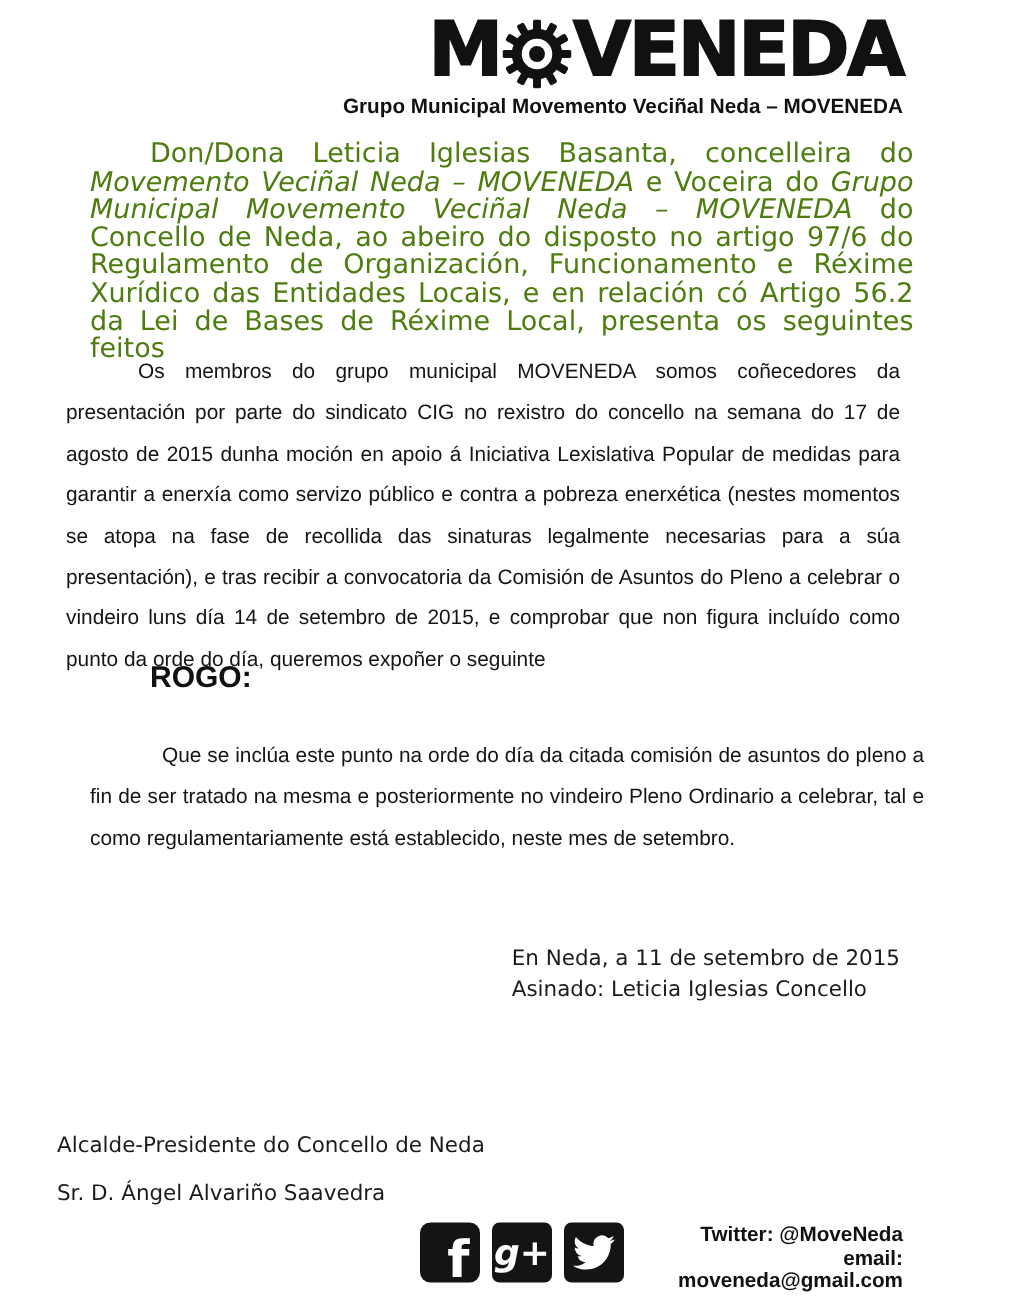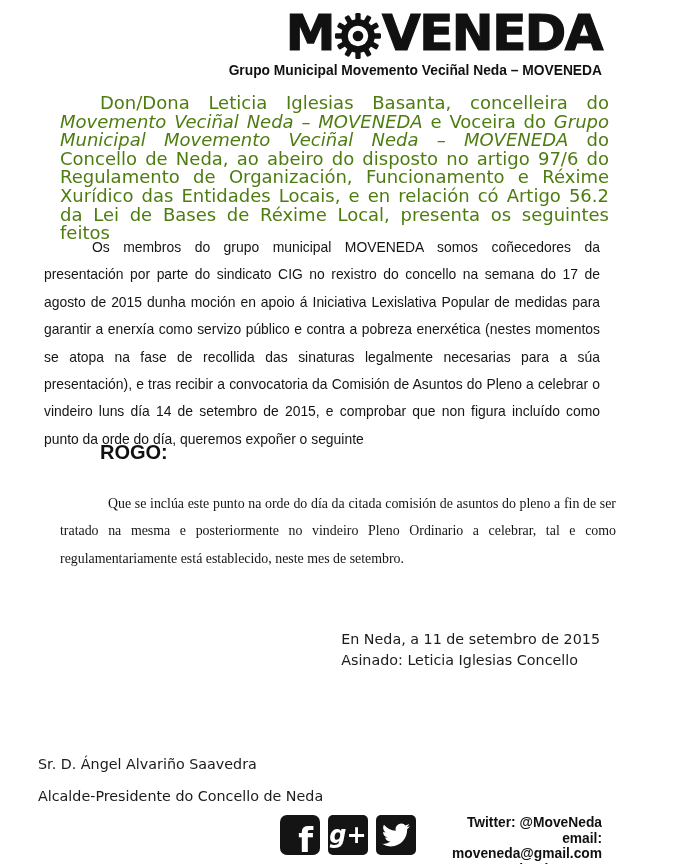--- a/index.html
+++ b/index.html
@@ -32,21 +32,21 @@
     position:absolute;top:220px;left:44px;width:556px;
     font-family:"Liberation Sans",sans-serif;font-size:13.9px;line-height:27.4px;
     text-align:justify;text-indent:48px;color:#151515;
   }
   .rogo-head{
     position:absolute;top:441px;left:100px;color:#111;
     font-family:"Liberation Sans",sans-serif;font-weight:bold;font-size:20px;
   }
   .rogo-para{
     position:absolute;top:476px;left:60px;width:556px;
-    font-family:Liberation Serif, serif;font-size:13.9px;line-height:27.4px;
+    font-family:Liberation Sans, sans-serif;font-size:13.9px;line-height:27.4px;
     text-align:justify;text-indent:48px;color:#151515;
   }
   
   .sig{
     position:absolute;top:629px;right:78px;
     font-family:"DejaVu Sans",sans-serif;font-size:14.3px;line-height:20.5px;color:#1b1b1b;
   }
   
   .addr{
     position:absolute;top:748px;left:38px;
@@ -108,22 +108,22 @@
 
   <div class="rogo-head">ROGO:</div>
   <p class="rogo-para">Que se inclúa este punto na orde do día da citada comisión de asuntos do pleno a fin de ser tratado na mesma e posteriormente no vindeiro Pleno Ordinario a celebrar, tal e como regulamentariamente está establecido, neste mes de setembro.</p>
 
   <div class="sig">
     <div>En Neda, a 11 de setembro de 2015</div>
     <div>Asinado: Leticia Iglesias Concello</div>
   </div>
 
   <div class="addr">
+    <div>Alcalde-Presidente do Concello de Neda</div>
     <div>Sr. D. Ángel Alvariño Saavedra</div>
-    <div>Alcalde-Presidente do Concello de Neda</div>
   </div>
 
   <div class="footer">
     <div class="icons">
       <div class="icon-box fb">
         <span>f</span>
       </div>
       <div class="icon-box gp">
         <span>g+</span>
       </div>

